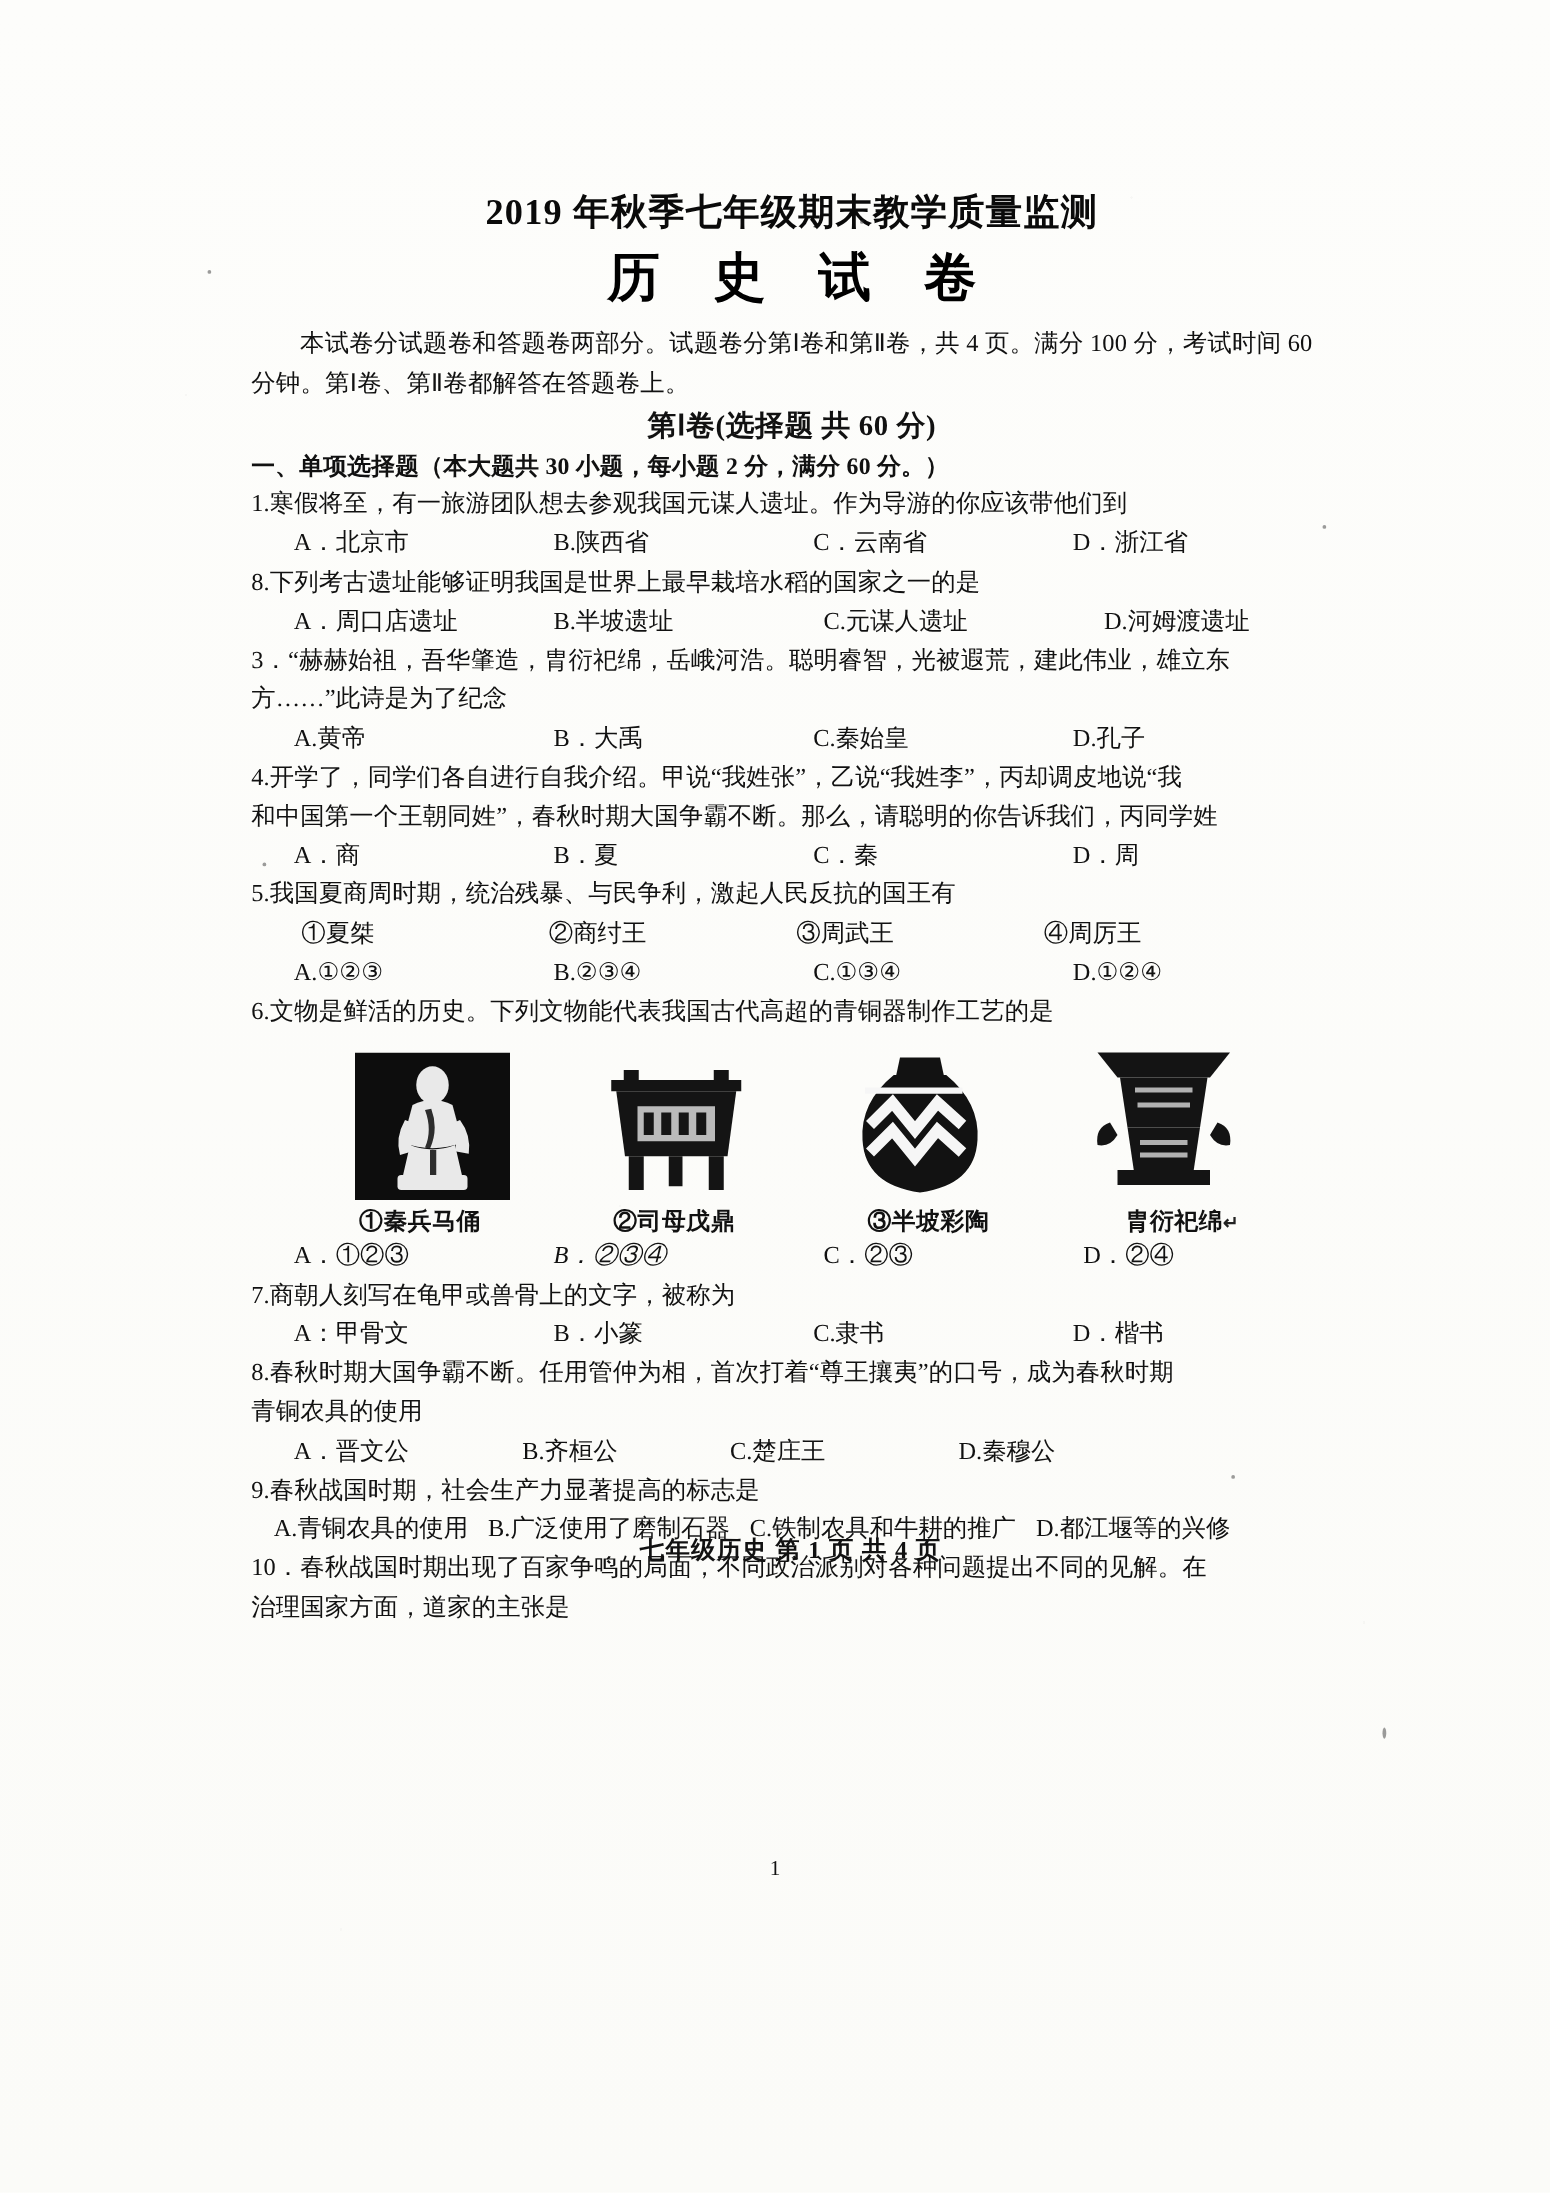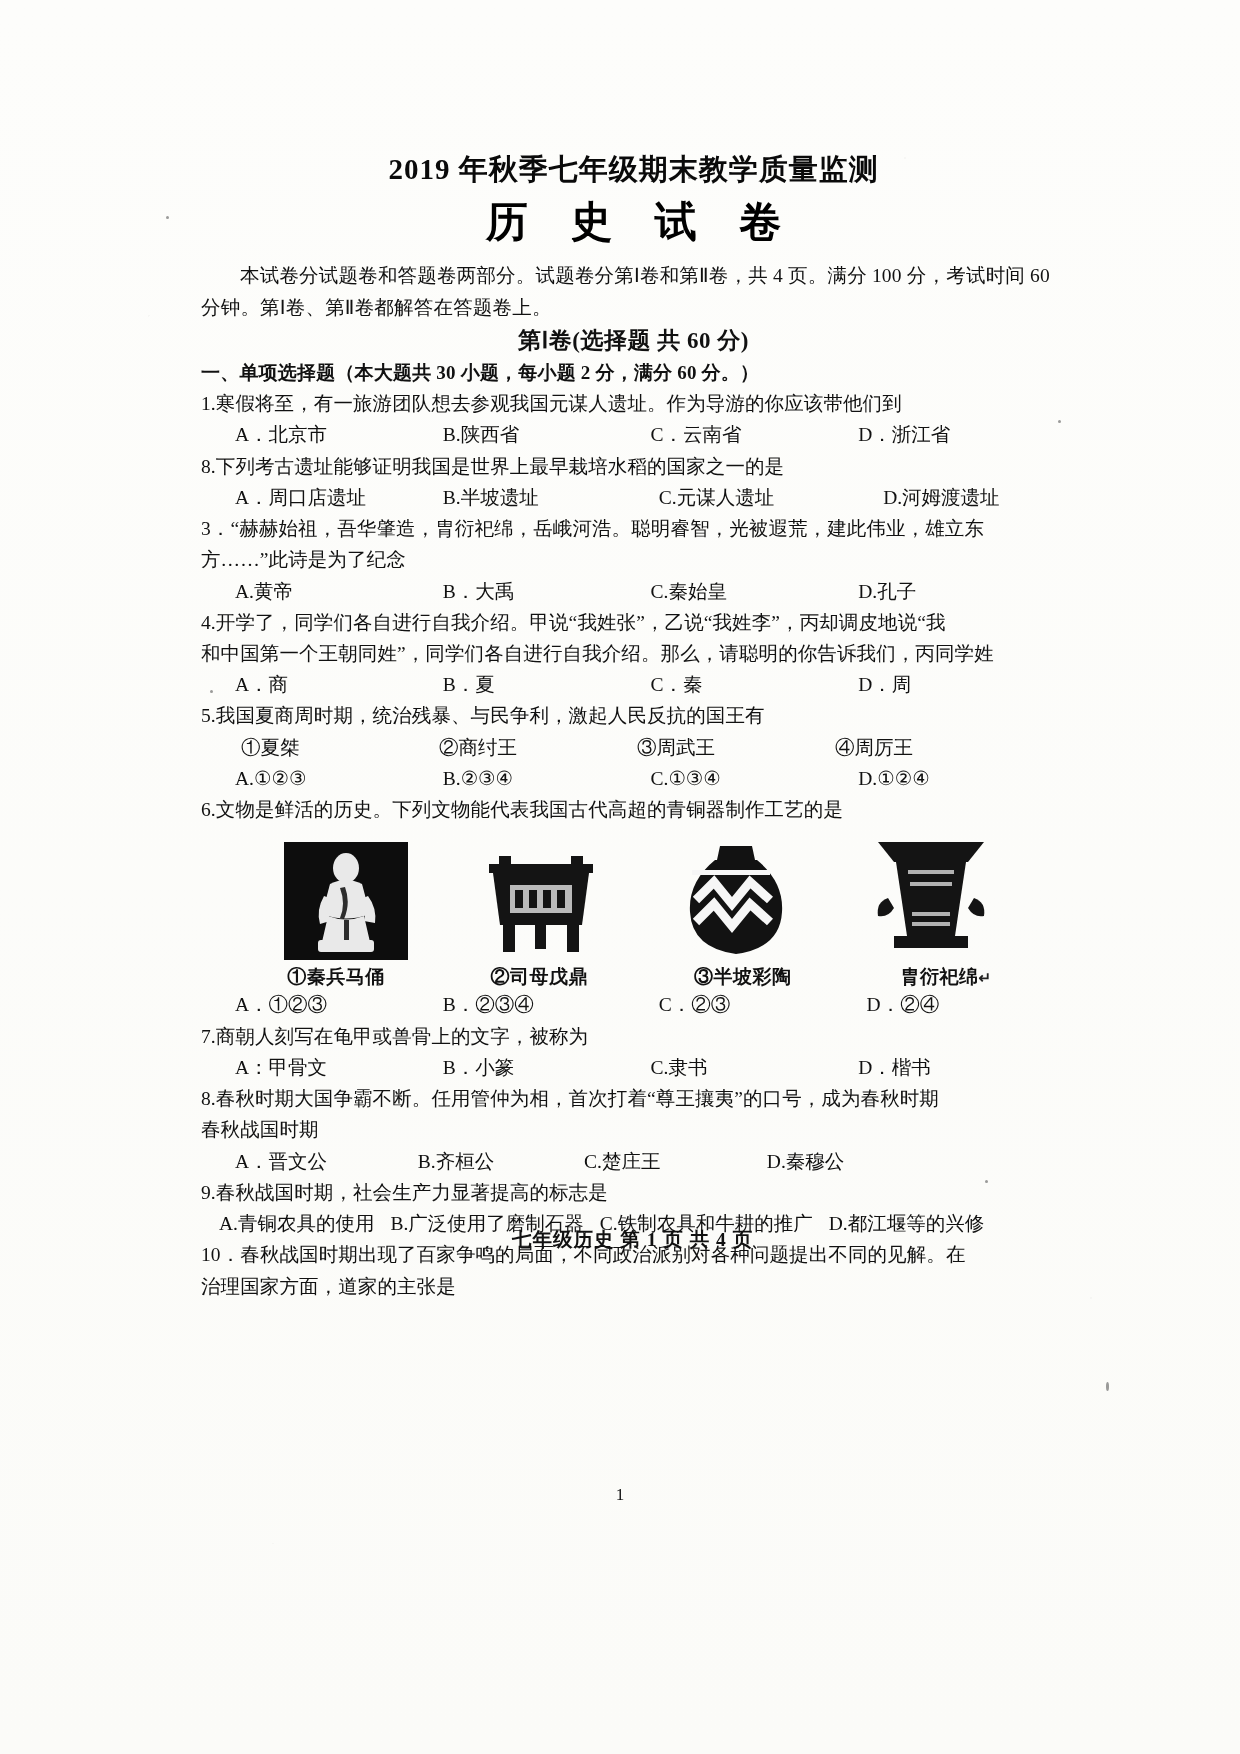--- a/index.html
+++ b/index.html
@@ -81,21 +81,21 @@
     line-height:1.5;
     margin:0 0 2px 0;
     padding-left:34px;
   }
   .opts > span { white-space:nowrap; }
   .opts.w4 > span { width:25%; }
   .opts.q2 > span:nth-child(1){ width:25%; }
   .opts.q2 > span:nth-child(2){ width:26%; }
   .opts.q2 > span:nth-child(3){ width:27%; }
   .opts.q6ans > span:nth-child(1){ width:25%; }
-  .opts.q6ans > span:nth-child(2){ width:26%; }
+  .opts.q6ans > span:nth-child(2){ width:26%;font-style:italic; }
   .opts.q6ans > span:nth-child(3){ width:25%; }
   .opts.q8 > span:nth-child(1){ width:22%; }
   .opts.q8 > span:nth-child(2){ width:20%; }
   .opts.q8 > span:nth-child(3){ width:22%; }
   .opts.q9 { padding-left:18px; }
   .opts.q9 > span { margin-right:16px; }
   .circ-row { padding-left:40px; }
   .circ-row > span { width:24%; }
 
   
@@ -178,21 +178,21 @@
   <div class="q q-stem">3．“赫赫始祖，吾华肇造，胄衍祀绵，岳峨河浩。聪明睿智，光被遐荒，建此伟业，雄立东</div>
   <div class="q q-stem">方……”此诗是为了纪念</div>
   <div class="opts w4">
     <span>A.黄帝</span>
     <span>B．大禹</span>
     <span>C.秦始皇</span>
     <span>D.孔子</span>
   </div>
 
   <div class="q q-stem">4.开学了，同学们各自进行自我介绍。甲说“我姓张”，乙说“我姓李”，丙却调皮地说“我</div>
-  <div class="q q-stem">和中国第一个王朝同姓”，同学们各自进行自我介绍。那么，请聪明的你告诉我们，丙同学姓</div>
+  <div class="q q-stem">和中国第一个王朝同姓”，春秋时期大国争霸不断。那么，请聪明的你告诉我们，丙同学姓</div>
   <div class="opts w4">
     <span>A．商</span>
     <span>B．夏</span>
     <span>C．秦</span>
     <span>D．周</span>
   </div>
 
   <div class="q q-stem">5.我国夏商周时期，统治残暴、与民争利，激起人民反抗的国王有</div>
   <div class="opts circ-row">
     <span>①夏桀</span>
@@ -300,21 +300,21 @@
 
   <div class="q q-stem">7.商朝人刻写在龟甲或兽骨上的文字，被称为</div>
   <div class="opts w4">
     <span>A：甲骨文</span>
     <span>B．小篆</span>
     <span>C.隶书</span>
     <span>D．楷书</span>
   </div>
 
   <div class="q q-stem">8.春秋时期大国争霸不断。任用管仲为相，首次打着“尊王攘夷”的口号，成为春秋时期</div>
-  <div class="q q-stem">春秋战国时期</div>
+  <div class="q q-stem">青铜农具的使用</div>
   <div class="opts q8">
     <span>A．晋文公</span>
     <span>B.齐桓公</span>
     <span>C.楚庄王</span>
     <span>D.秦穆公</span>
   </div>
 
   <div class="q q-stem">9.春秋战国时期，社会生产力显著提高的标志是</div>
   <div class="opts q9">
     <span>A.青铜农具的使用</span>

